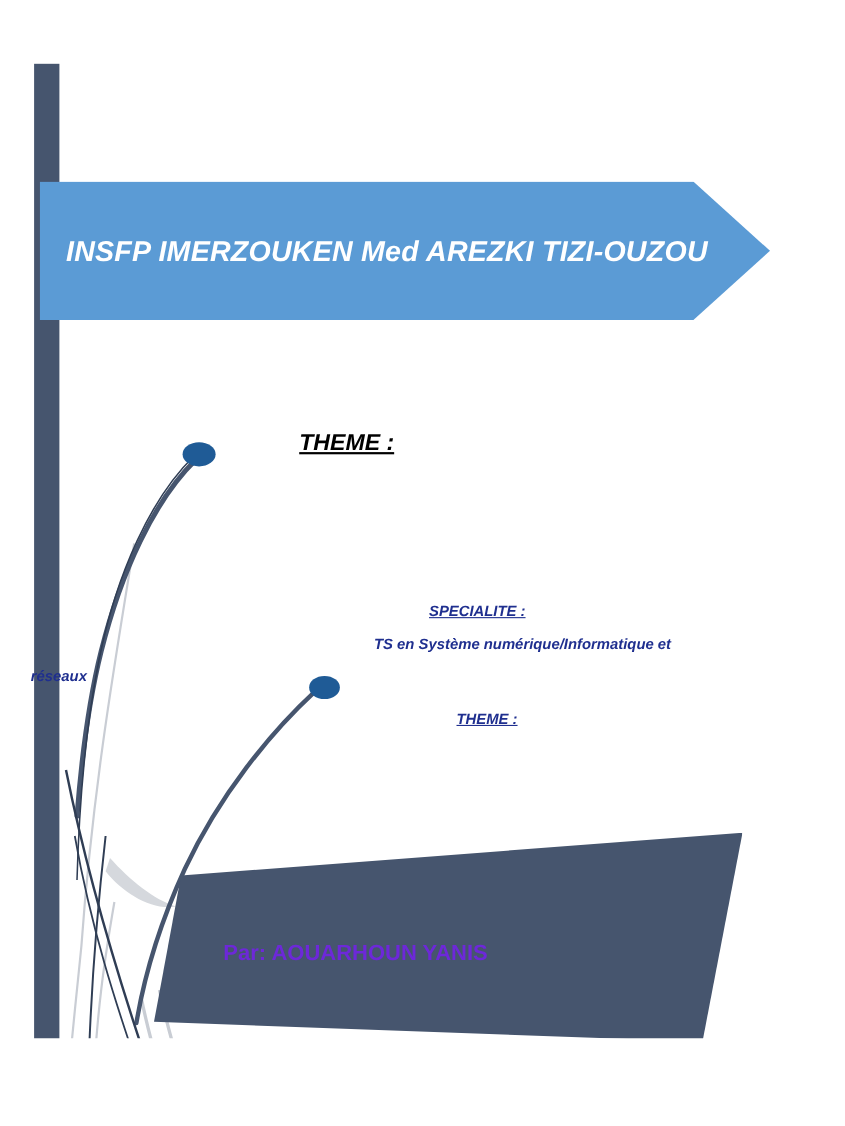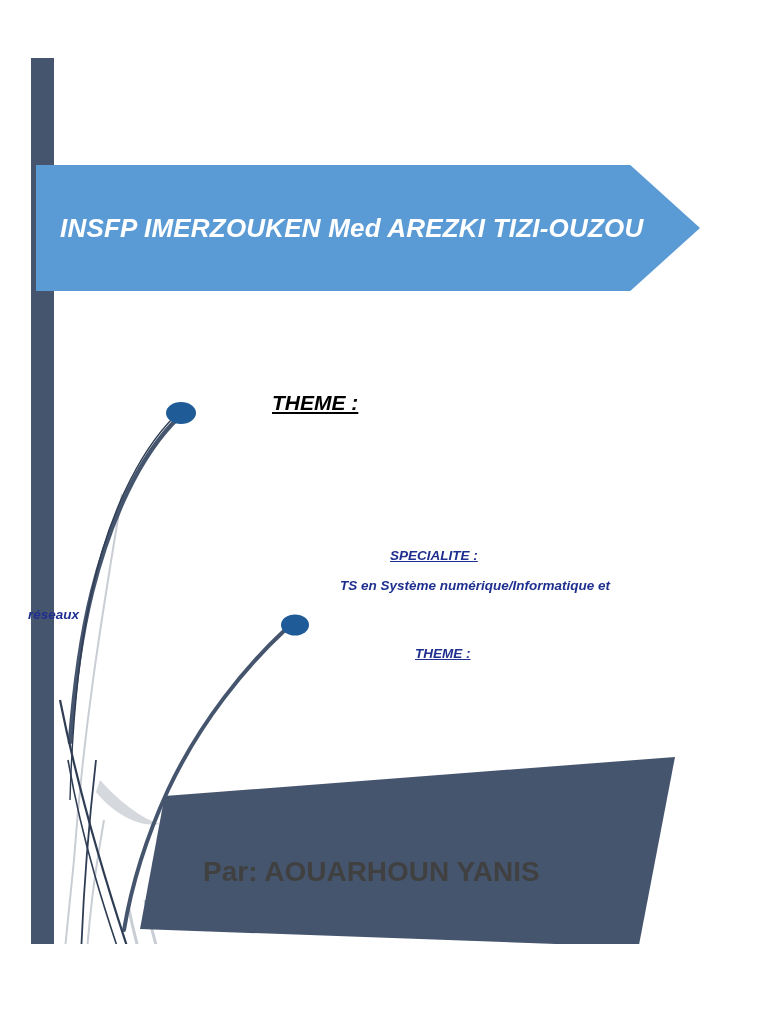--- a/index.html
+++ b/index.html
@@ -107,22 +107,22 @@
     width: 535px;
     height: 190px;
     background: #46556e;
     -webkit-clip-path: polygon(4.6% 20.5%, 100% 0%, 93.2% 100%, 0% 90.5%);
     clip-path: polygon(4.6% 20.5%, 100% 0%, 93.2% 100%, 0% 90.5%);
   }
   .author-text {
     position: absolute;
     left: 203px;
     top: 856px;
-    color: #404040;
-    font-size: 28px;
+    color: #6d28d9;
+    font-size: 20px;
     font-weight: bold;
     white-space: nowrap;
   }
 </style>
 </head>
 <body>
 
 <div id="page">
 
   <svg id="decor" viewBox="0 0 768 1024" xmlns="http://www.w3.org/2000/svg">

